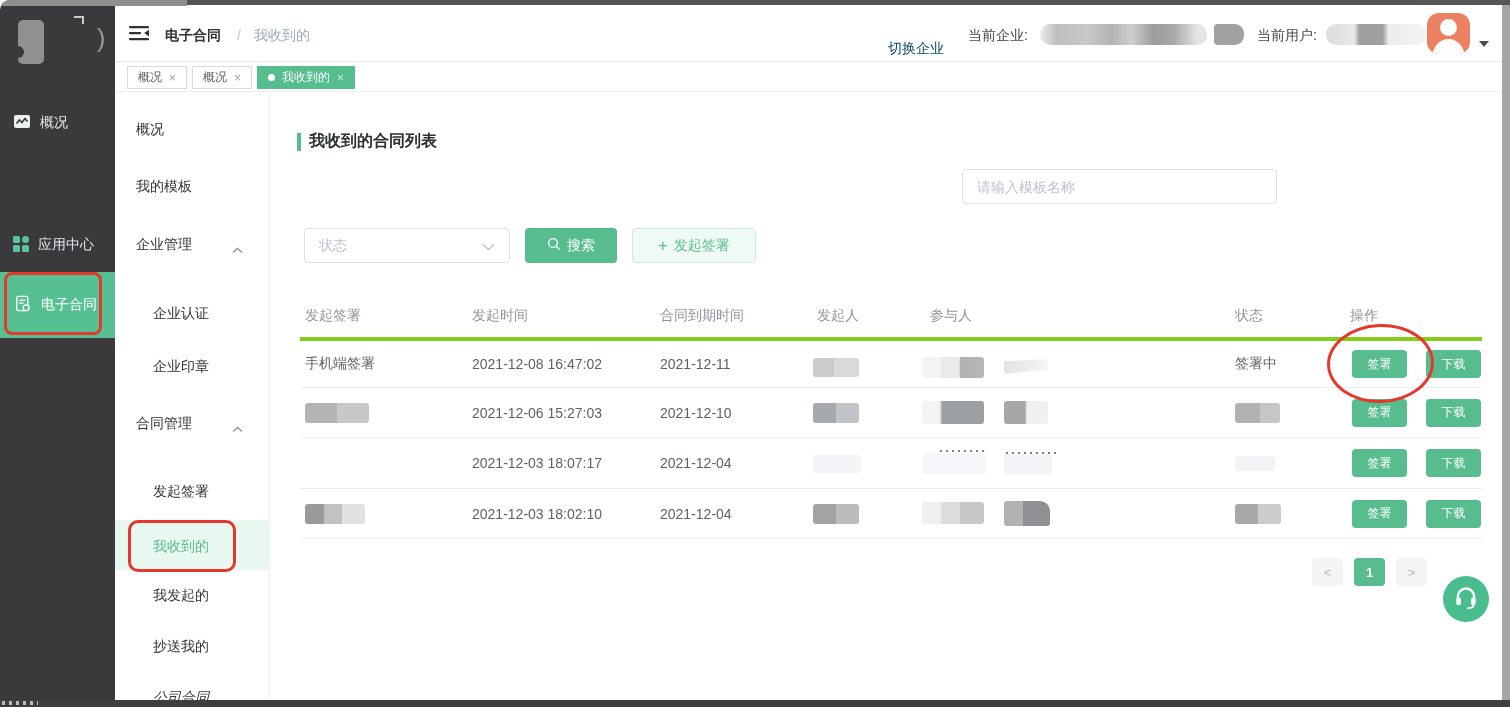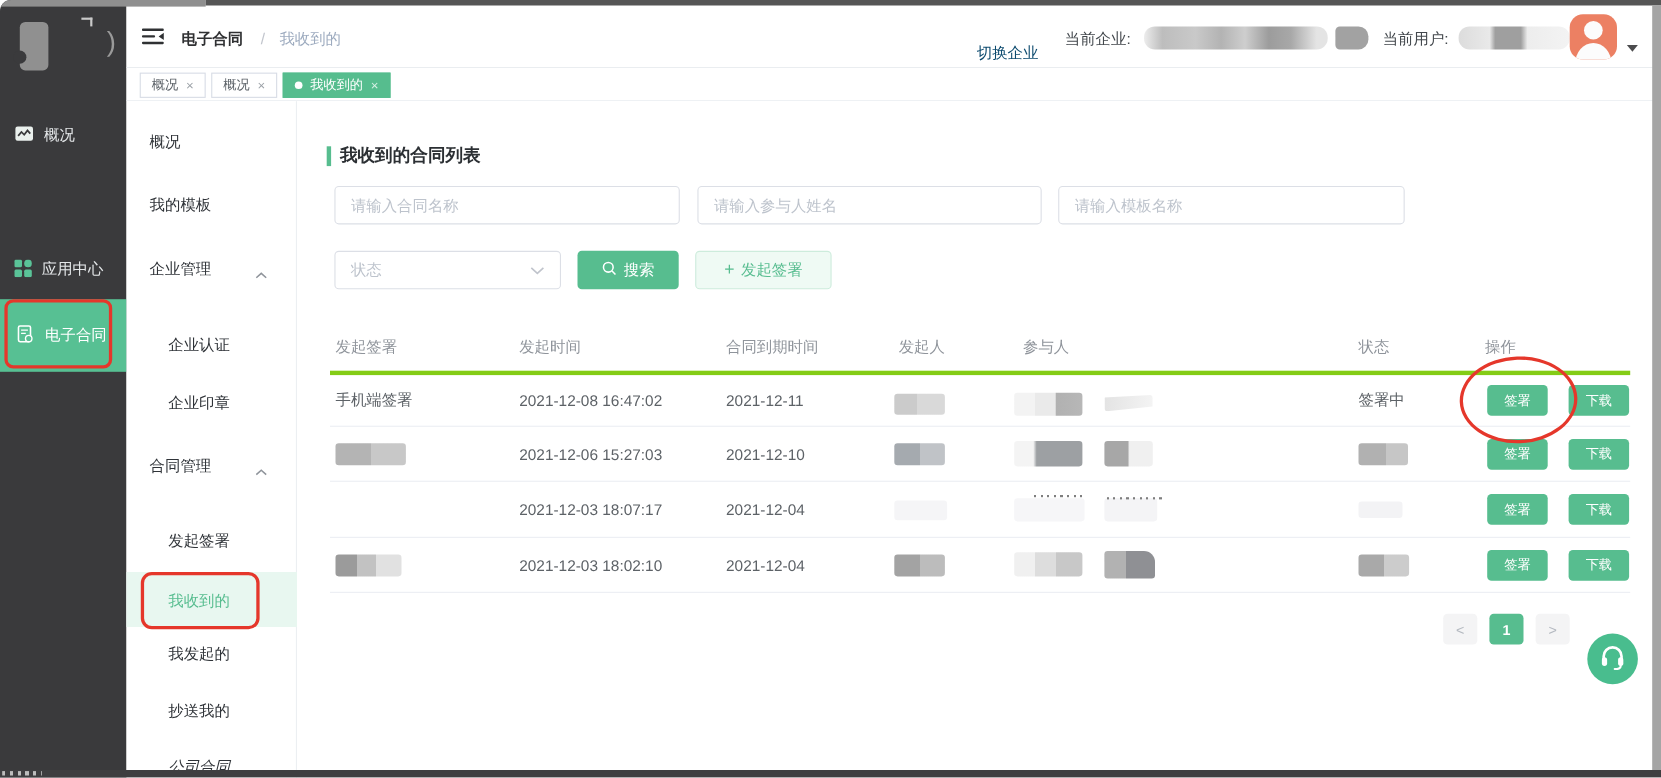--- a/index.html
+++ b/index.html
@@ -266,22 +266,20 @@
     <div class="ss-item" style="left:38px; top:546px;">抄送我的</div>
     <div class="ss-item" style="left:38px; top:597px;font-style:italic;">公司合同</div>
   </aside>
 
   <main class="main">
     <div class="page-title">
       <span class="title-bar"></span>
       <span class="title-text">我收到的合同列表</span>
     </div>
 
-    <input class="filter-input fi-1" placeholder="请输入合同名称" style="">
-    <input class="filter-input fi-2" placeholder="请输入参与人姓名" style="">
     <input class="filter-input fi-3" placeholder="请输入模板名称" style="">
 
     <div class="status-select">
       <span class="status-ph">状态</span>
       <span>
         <svg width="13" height="8" viewBox="0 0 13 8">
             <polyline points="1,1.5 6.5,6.5 12,1.5" stroke="#c0c4cc" stroke-width="1.5" fill="none"></polyline>
           </svg>
       </span>
     </div>

